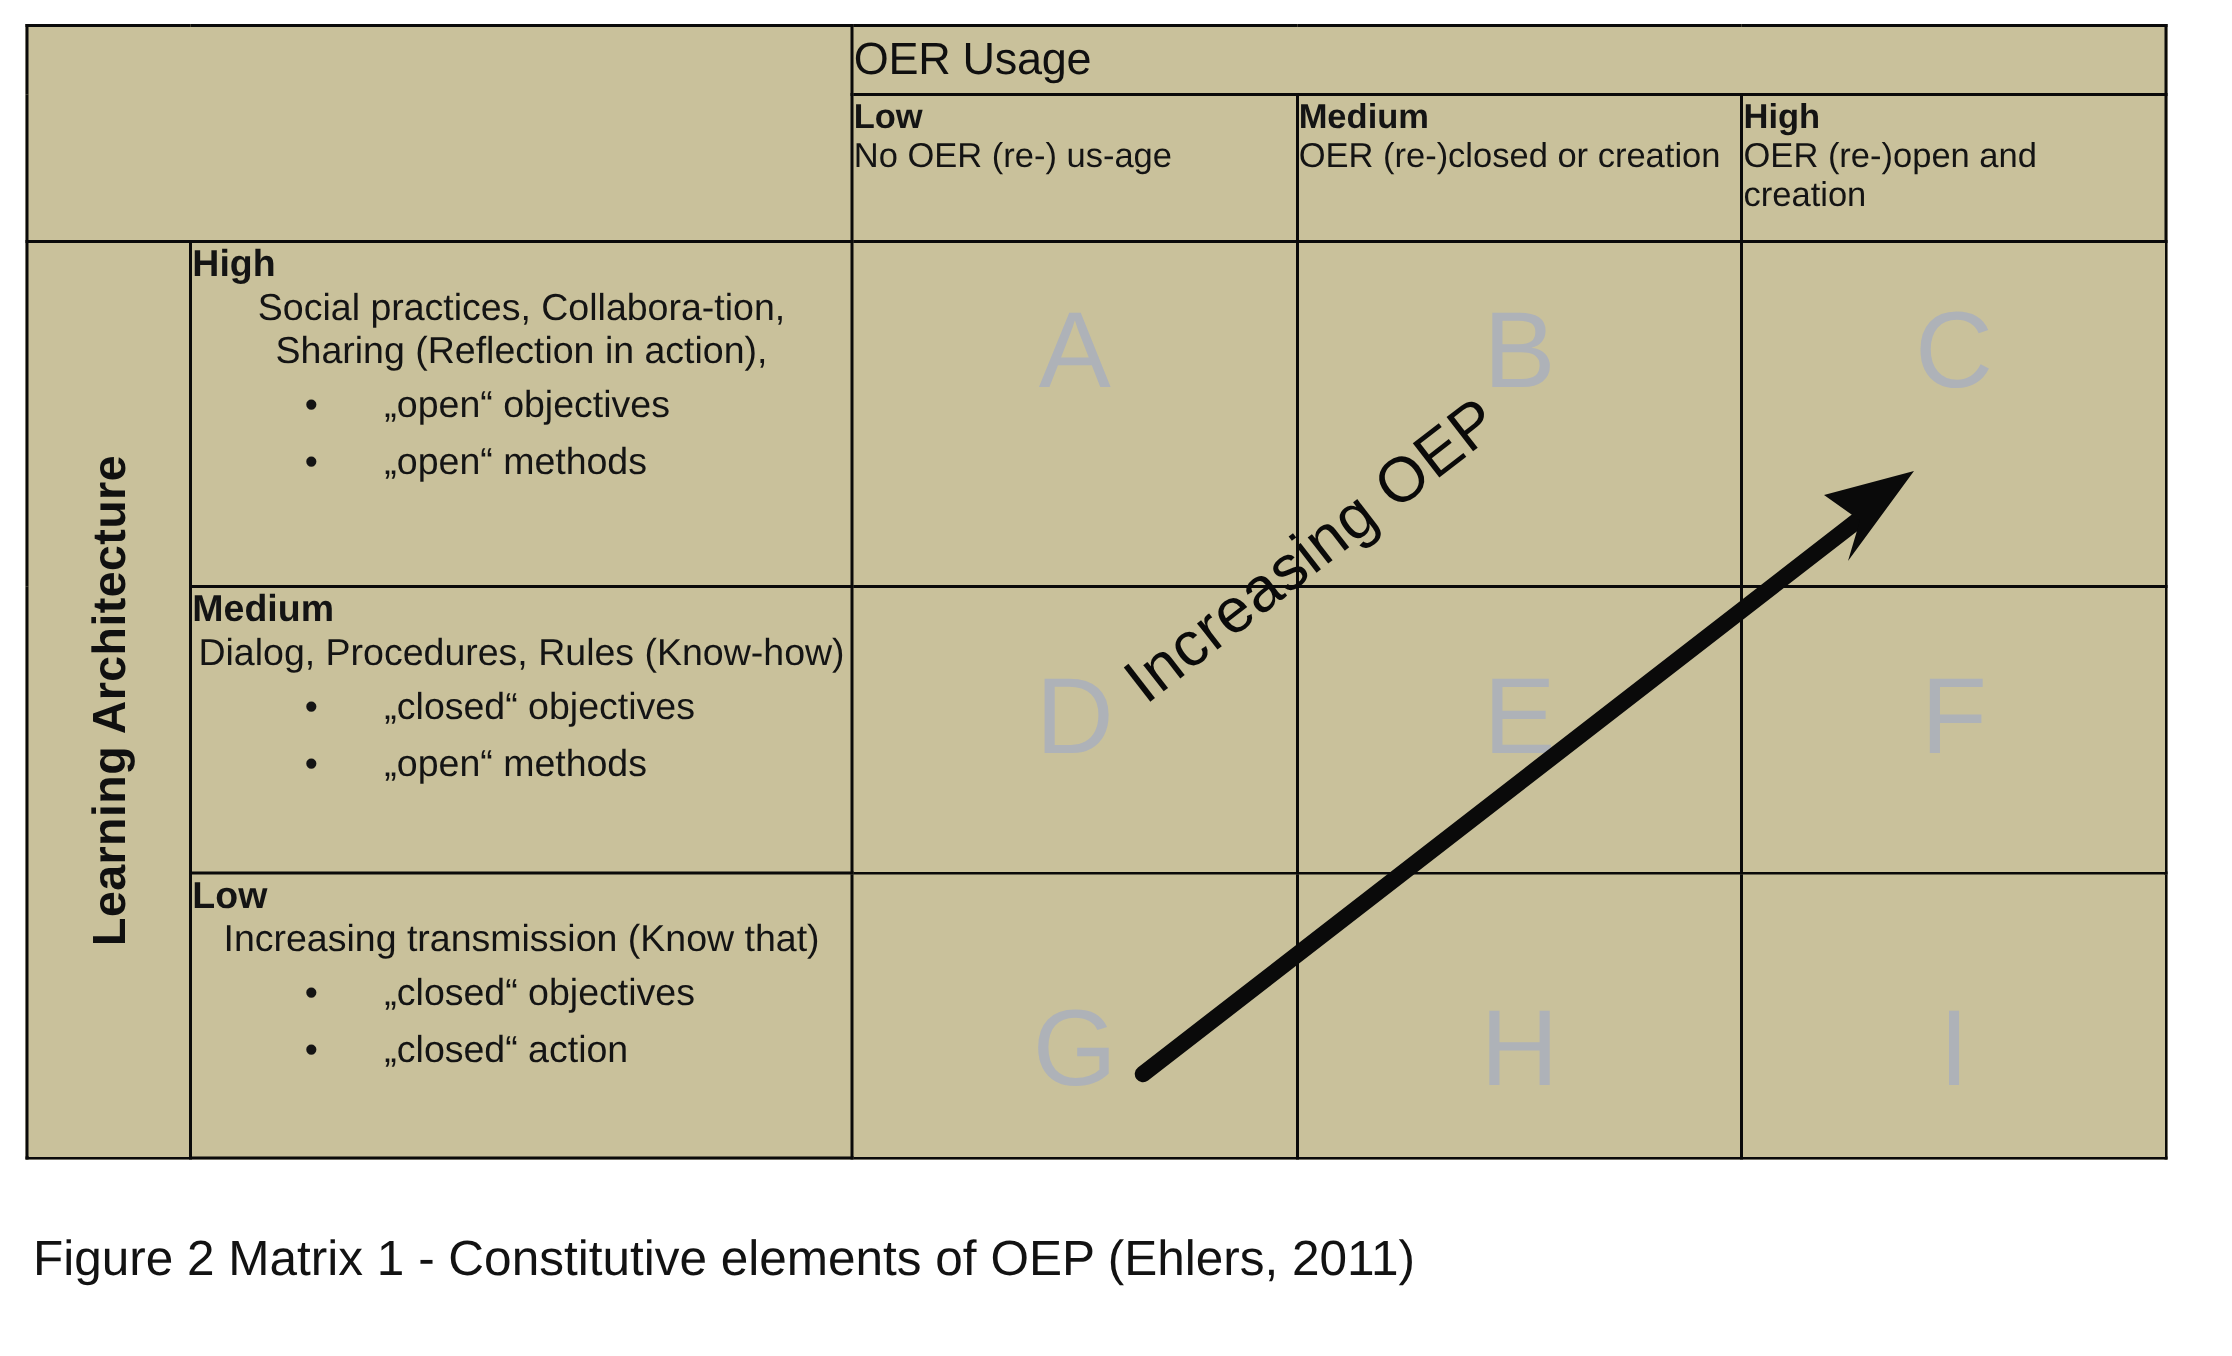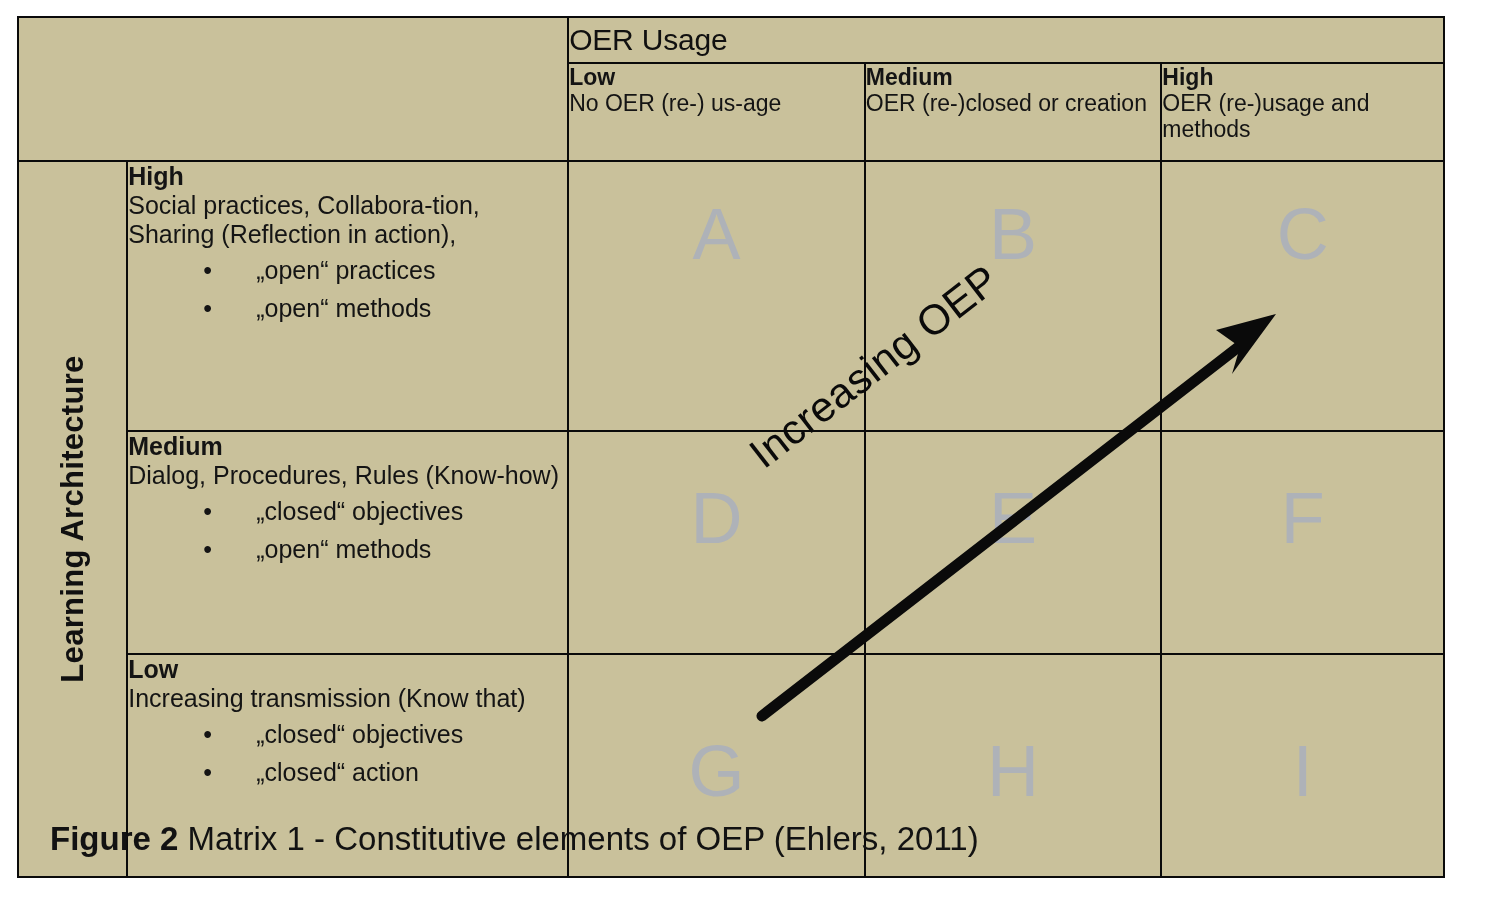--- a/index.html
+++ b/index.html
@@ -22,21 +22,21 @@
     width: 1488px;
     height: 904px;
   }
 
   
   #matrix {
     position: absolute;
     left: 17px;
     top: 16px;
     width: 1428px;
-    height: 862px;
+    height: 757px;
     border-collapse: collapse;
     table-layout: fixed;
     background: #c9c19b;
   }
   #matrix td, #matrix th {
     border: 2px solid #0a0a0a;
     background: #c9c19b;
     padding: 0;
     vertical-align: top;
     font-weight: normal;
@@ -98,21 +98,21 @@
   .desc-cell {
     padding: 4px 8px 8px 14px;
     font-size: 25px;
     line-height: 29px;
     color: #141414;
   }
   .desc-cell .lvl {
     font-weight: bold;
     display: block;
   }
-  .desc-cell .body { display: block; }
+  .desc-cell .body { display: block; text-align: center; }
   .desc-cell ul {
     margin: 2px 0 0 0;
     padding: 0;
     list-style: none;
   }
   .desc-cell li {
     position: relative;
     padding-left: 128px;
     line-height: 38px;
   }
@@ -168,22 +168,21 @@
   #caption {
     position: absolute;
     left: 22px;
     top: 818px;
     font-size: 33px;
     line-height: 42px;
     color: #121212;
     white-space: nowrap;
   }
   #caption .fig-no {
-    font-weight: bold;
-    margin-left: 28px;
+    font-weight: normal;
   }
 </style>
 </head>
 <body>
 
 <div id="figure-wrap">
 
   <table id="matrix">
     <colgroup>
       <col class="col-axis">
@@ -203,35 +202,35 @@
       <td class="hdr-sub">
         <span class="lvl">Low</span>
         <span class="desc">No OER (re-) us-age</span>
       </td>
       <td class="hdr-sub">
         <span class="lvl">Medium</span>
         <span class="desc">OER (re-)closed  or creation</span>
       </td>
       <td class="hdr-sub">
         <span class="lvl">High</span>
-        <span class="desc">OER (re-)usage and methods</span>
+        <span class="desc">OER (re-)open and creation</span>
       </td>
     </tr>
 
     <tr class="row-high">
       <td class="axis-cell" rowspan="3">
         <span class="axis-label">Learning Architecture</span>
       </td>
       <td class="desc-cell">
         <span class="lvl">High</span>
         <span class="body">Social practices, Collabora-tion, Sharing (Reflection in action),</span>
         <ul>
           <li>
             <span class="bullet">•</span>
-            <span>„open“ practices</span>
+            <span>„open“ objectives</span>
           </li>
           <li>
             <span class="bullet">•</span>
             <span>„open“ methods</span>
           </li>
         </ul>
       </td>
       <td class="cell">
         <span class="letter">A</span>
       </td>

